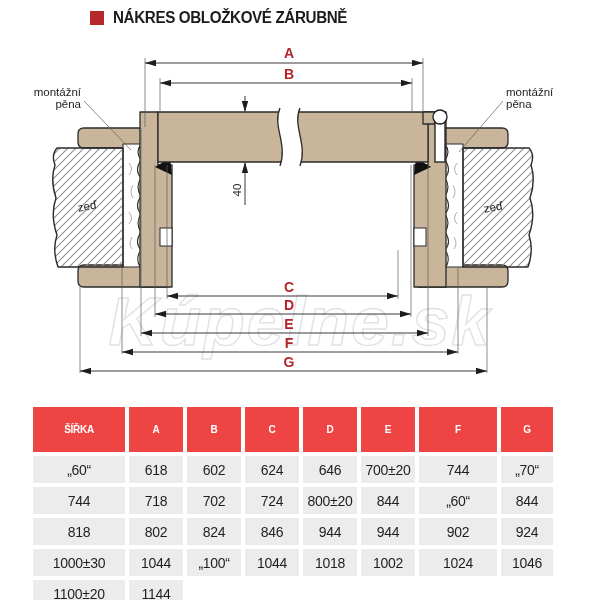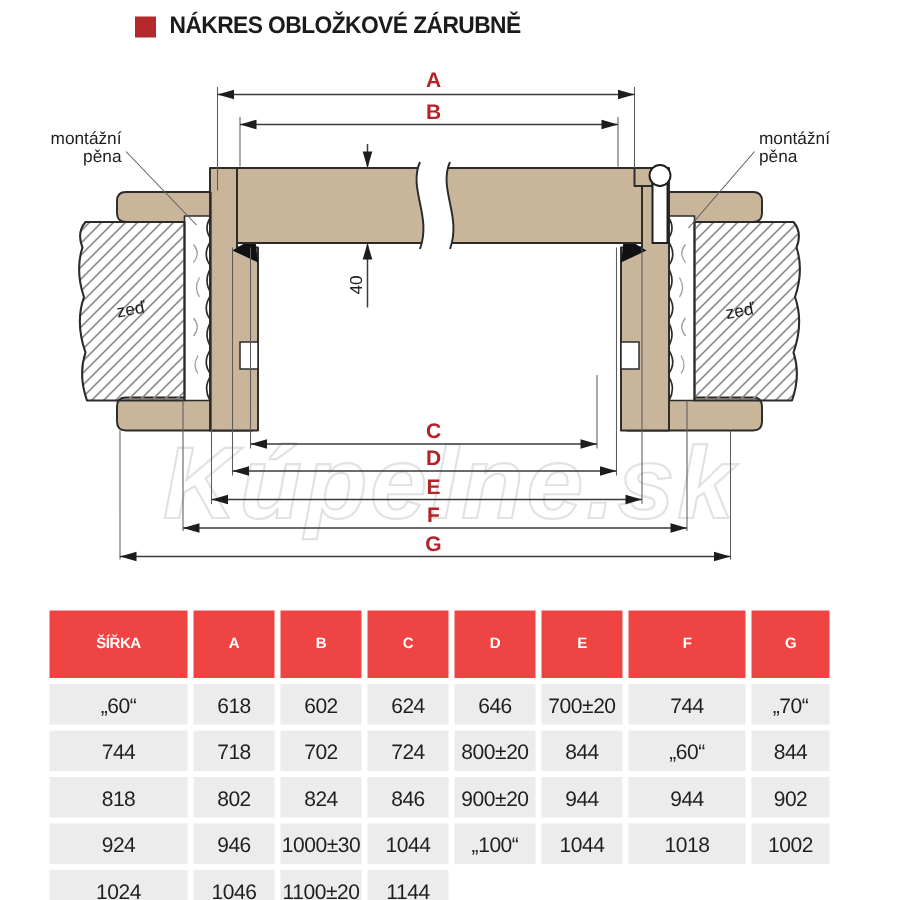--- a/index.html
+++ b/index.html
@@ -174,26 +174,24 @@
       <div class="td">702</div>
       <div class="td">724</div>
       <div class="td">800±20</div>
       <div class="td">844</div>
       <div class="td">„60“</div>
       <div class="td">844</div>
       <div class="td">818</div>
       <div class="td">802</div>
       <div class="td">824</div>
       <div class="td">846</div>
-      <div class="td">900±20</div>
       <div class="td">944</div>
       <div class="td">944</div>
       <div class="td">902</div>
       <div class="td">924</div>
-      <div class="td">946</div>
       <div class="td">1000±30</div>
       <div class="td">1044</div>
       <div class="td">„100“</div>
       <div class="td">1044</div>
       <div class="td">1018</div>
       <div class="td">1002</div>
       <div class="td">1024</div>
       <div class="td">1046</div>
       <div class="td">1100±20</div>
       <div class="td">1144</div>

